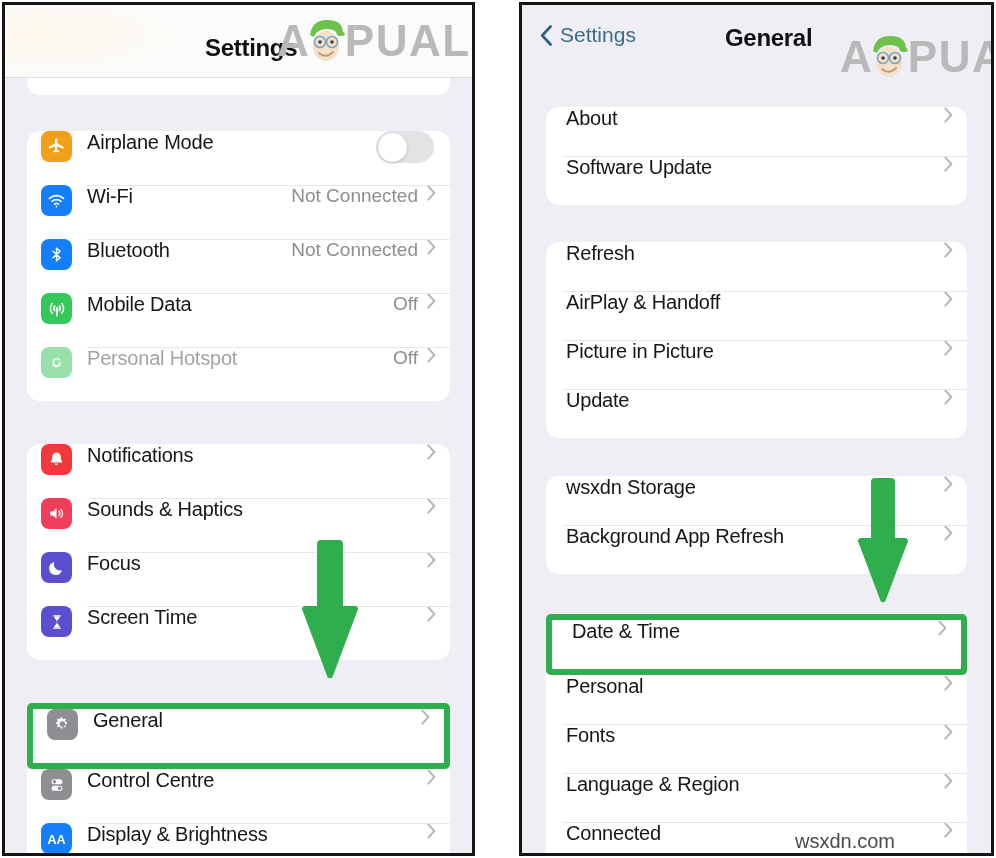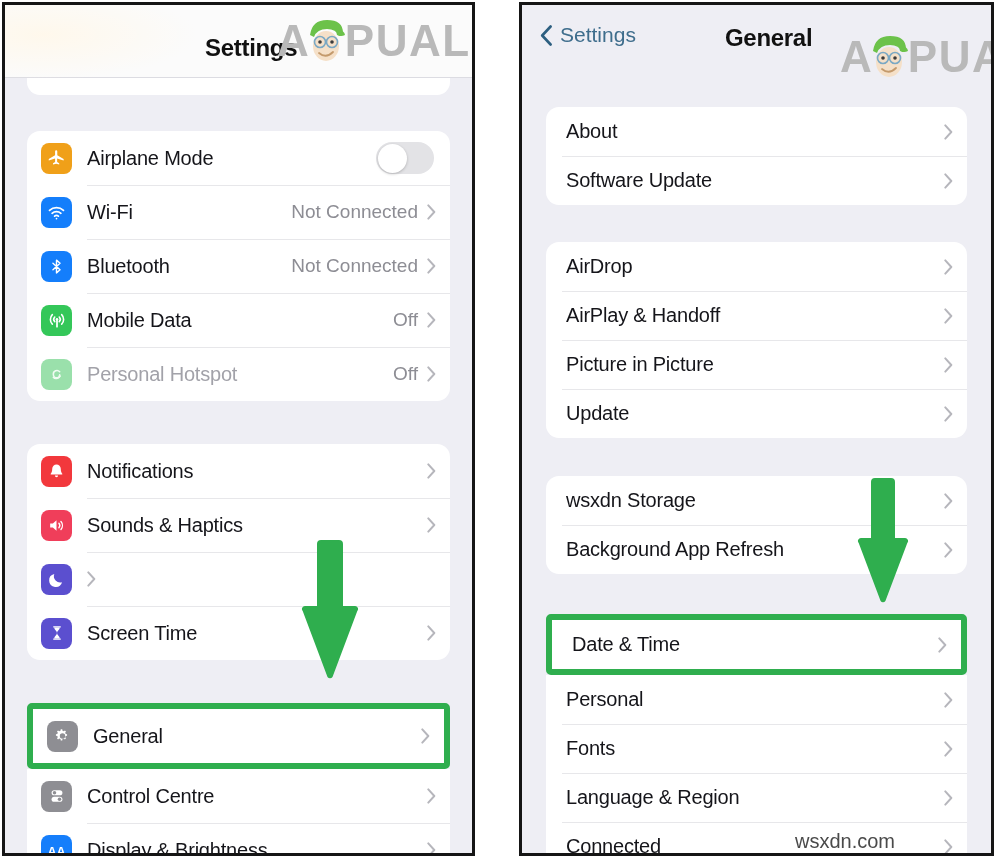--- a/index.html
+++ b/index.html
@@ -74,21 +74,20 @@
   .card {
     background: #ffffff;
     border-radius: 13px;
     overflow: hidden;
   }
   .card.clipped-top { border-radius: 0 0 13px 13px; }
 
   .row {
     position: relative;
     display: flex;
-    align-items: center;
     height: 54px;
     padding: 0 14px 0 14px;
   }
   .row + .row::before {
     content: "";
     position: absolute;
     left: 60px; right: 0; top: 0;
     height: 1px; background: #e7e7ea;
   }
   .row.noicon + .row.noicon::before { left: 16px; }
@@ -308,20 +307,21 @@
               <path d="M1.3 1.4 L7.3 8 L1.3 14.6"></path>
             </svg>
         </div>
 
         <div class="row">
           <span class="row-icon" style="background:#5b4fcf;">
             <svg viewBox="0 0 24 24" width="19" height="19" fill="#fff">
               <path d="M19 15.4A8 8 0 0 1 9.2 5 8.3 8.3 0 1 0 19 15.4z"></path>
             </svg>
           </span>
+          <span class="row-label">Focus</span>
           <svg class="chev" viewBox="0 0 9 16">
               <path d="M1.3 1.4 L7.3 8 L1.3 14.6"></path>
             </svg>
         </div>
 
         <div class="row">
           <span class="row-icon" style="background:#5b4fcf;">
             <svg viewBox="0 0 24 24" width="18" height="18" fill="#fff">
               <path d="M7 3h10v1.6H7zM7 19.4h10V21H7z"></path>
               <path d="M8.2 4.6h7.6c0 3-3.8 4.6-3.8 7.4s3.8 4.4 3.8 7.4H8.2c0-3 3.8-4.6 3.8-7.4S8.2 7.6 8.2 4.6z"></path>
@@ -441,21 +441,21 @@
           <svg class="chev" viewBox="0 0 9 16">
               <path d="M1.3 1.4 L7.3 8 L1.3 14.6"></path>
             </svg>
         </div>
       </div>
 
       <div style="height:37px;"></div>
 
       <div class="card">
         <div class="row noicon">
-          <span class="row-label">AirDrop</span>
+          <span class="row-label">Refresh</span>
           <svg class="chev" viewBox="0 0 9 16">
               <path d="M1.3 1.4 L7.3 8 L1.3 14.6"></path>
             </svg>
         </div>
         <div class="row noicon">
           <span class="row-label">AirPlay &amp; Handoff</span>
           <svg class="chev" viewBox="0 0 9 16">
               <path d="M1.3 1.4 L7.3 8 L1.3 14.6"></path>
             </svg>
         </div>

